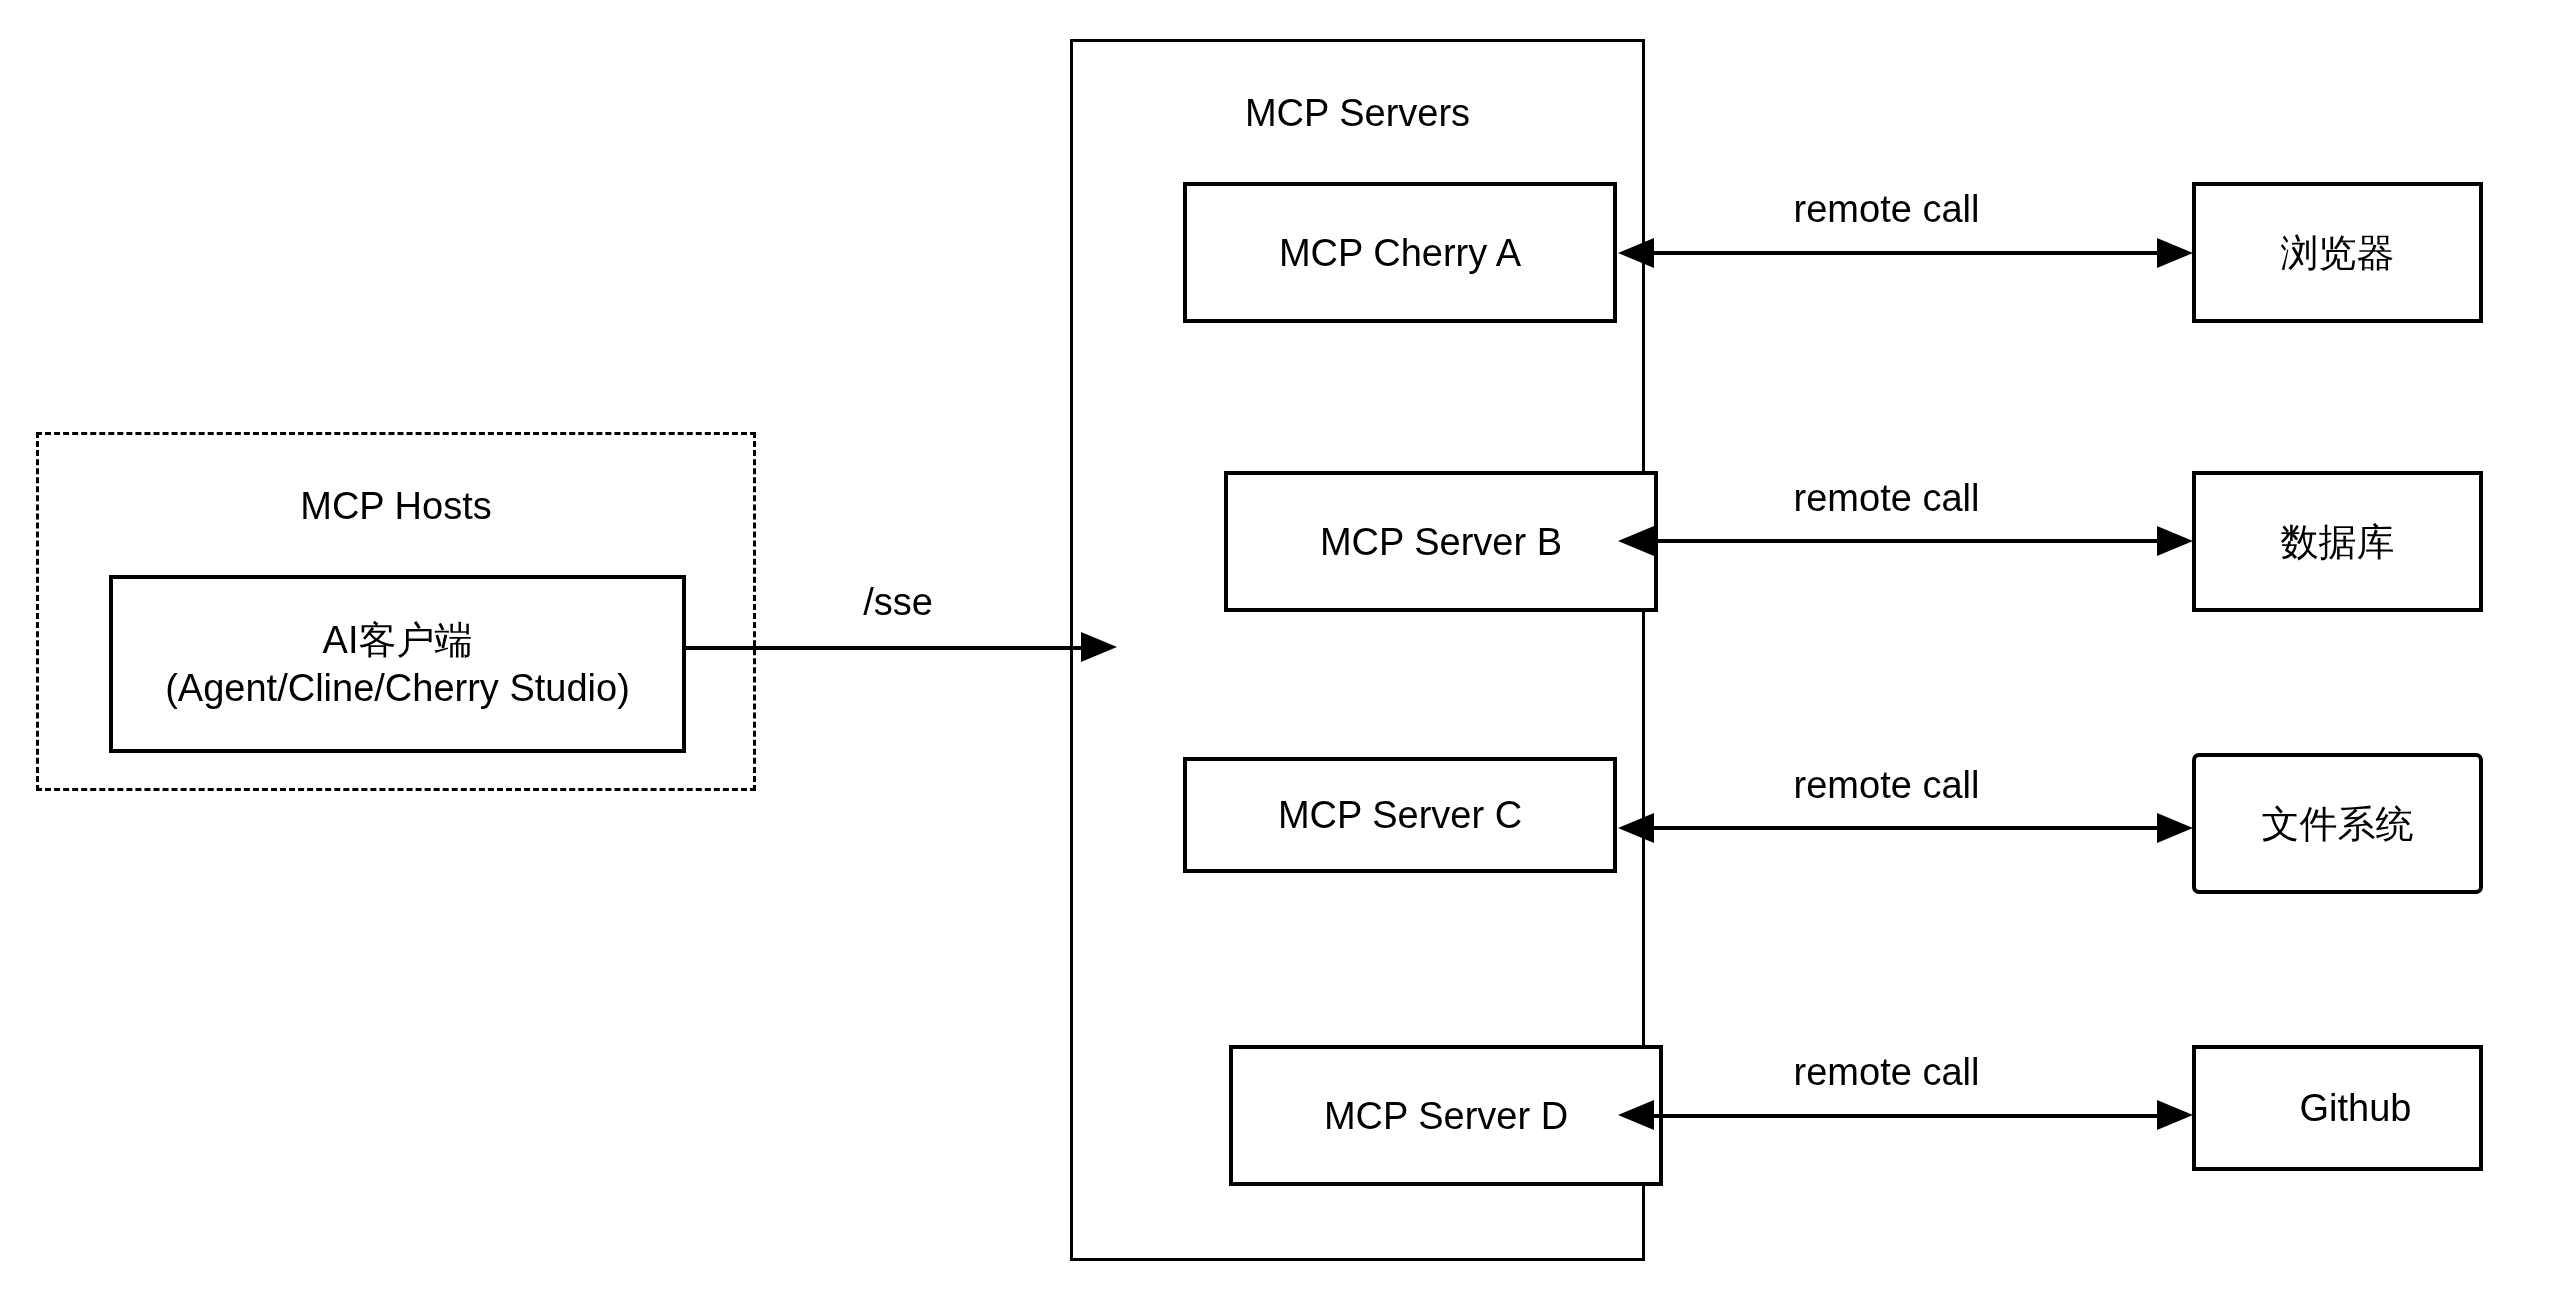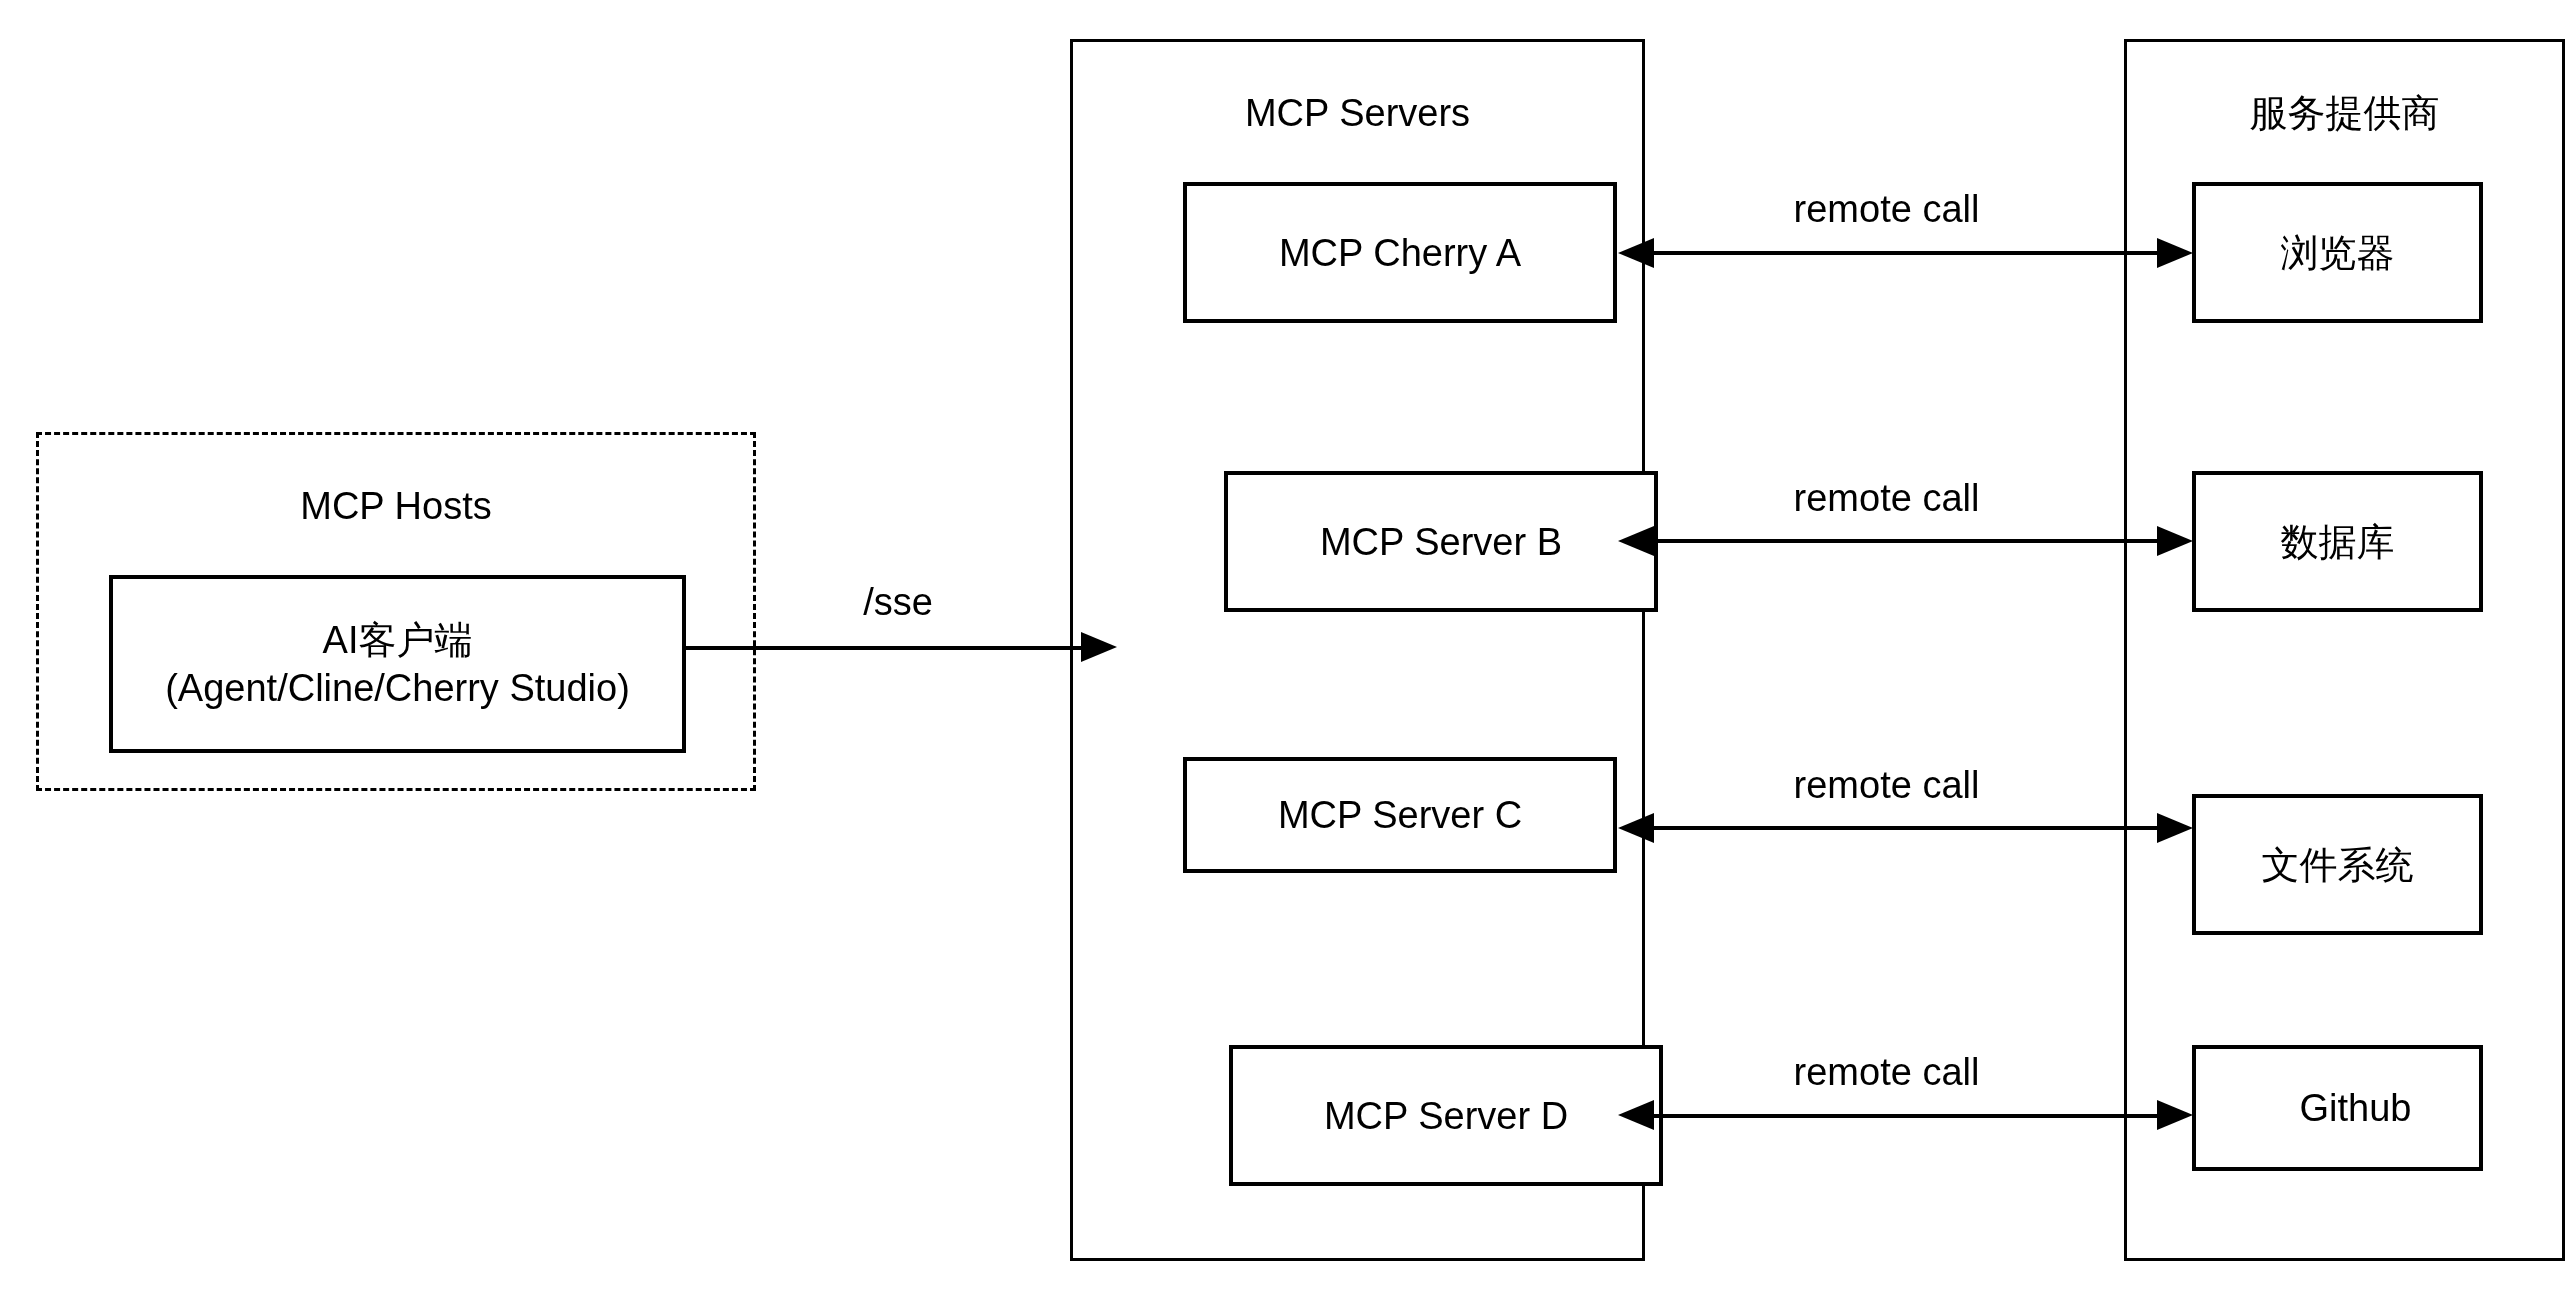--- a/index.html
+++ b/index.html
@@ -93,31 +93,28 @@
   <div class="node" style="left:1183px; top:471px; width:434px; height:141px;margin-left:41px;">
     <div>MCP Server B</div>
   </div>
   <div class="node" style="left:1183px; top:757px; width:434px; height:116px;">
     <div>MCP Server C</div>
   </div>
   <div class="node" style="left:1183px; top:1045px; width:434px; height:141px;margin-left:46px;">
     <div>MCP Server D</div>
   </div>
 
-  <div class="group" style="left:2124px; top:39px; width:441px; height:1222px;">
-    <div class="group-title">服务提供商</div>
-  </div>
 
   <div class="node" style="left:2192px; top:182px; width:291px; height:141px;">
     <div>浏览器</div>
   </div>
   <div class="node" style="left:2192px; top:471px; width:291px; height:141px;">
     <div>数据库</div>
   </div>
-  <div class="node" style="left:2192px; top:794px; width:291px; height:141px;">
+  <div class="node" style="left:2192px; top:753px; width:291px; height:141px;border-radius:7px;">
     <div>文件系统</div>
   </div>
   <div class="node" style="left:2192px; top:1045px; width:291px; height:126px;padding-left:36px;">
     <div>Github</div>
   </div>
 
   <div>
     <div class="hline" style="left:686px; top:646px; width:397px;"></div>
     <div class="ah ah-right" style="left:1081px; top:632px;"></div>
     <div class="edge-label" style="left:764px; top:581px; width:268px;">/sse</div>

